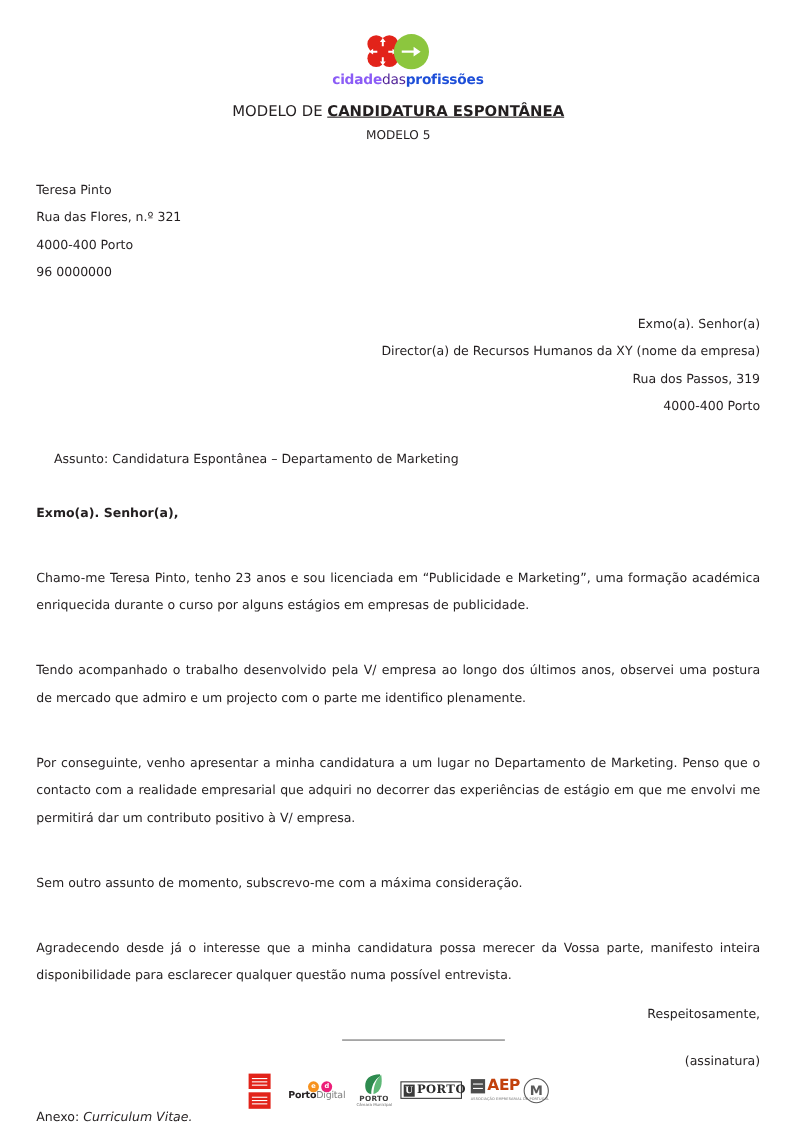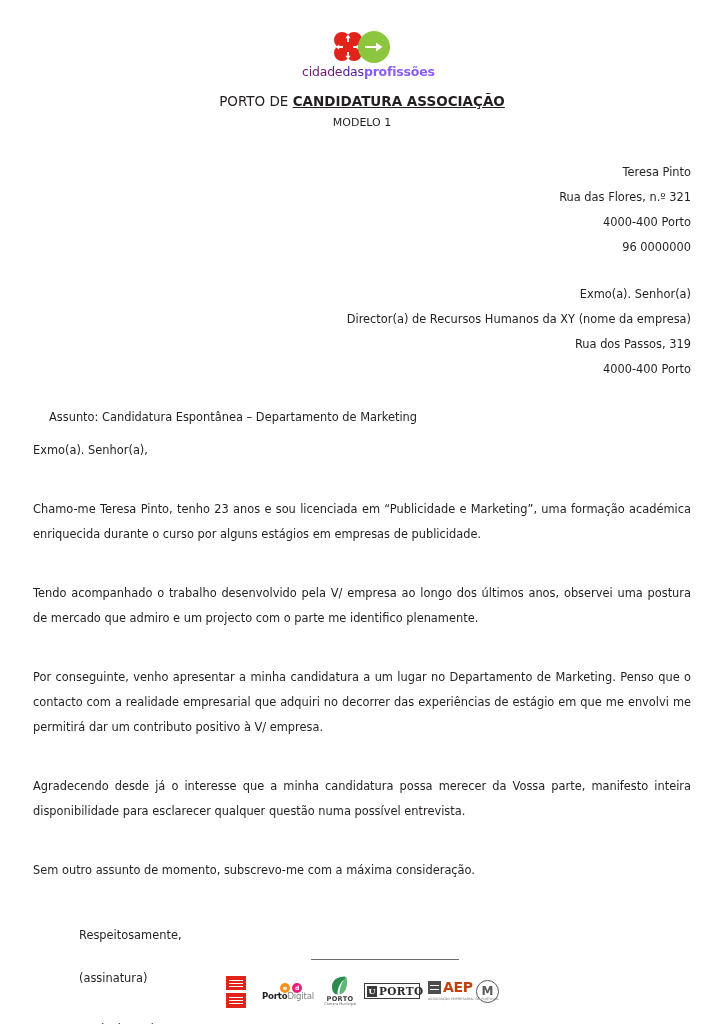--- a/index.html
+++ b/index.html
@@ -69,23 +69,23 @@
   .logo-text {
     position: absolute;
     left: 0;
     top: 34px;
     width: 120px;
     text-align: center;
     font-size: 12.5px;
     letter-spacing: -0.2px;
     white-space: nowrap;
   }
-  .logo-text .t-dark { color: #701a75; font-weight: normal; }
+  .logo-text .t-dark { color: #8b5cf6; font-weight: bold; }
   .logo-text .t-grey { color: #4c1d95; font-weight: normal; }
-  .logo-text .t-green { color: #8b5cf6; font-weight: bold; }
+  .logo-text .t-green { color: #1d4ed8; font-weight: bold; }
 
   
   .doc-title {
     position: absolute;
     left: 0;
     top: 93px;
     width: 724px;
     text-align: center;
     font-size: 13.5px;
     color: #231f20;
@@ -109,44 +109,44 @@
     position: absolute;
     left: 33px;
     top: 160px;
     width: 658px;
     font-size: 11.4px;
     line-height: 25px;
     color: #231f20;
   }
 
   .block { margin: 0; }
-  .sender-block div { white-space: nowrap; text-align: right; }
+  .sender-block div { white-space: nowrap; }
 
   .recipient-block {
     text-align: right;
     margin-top: 22px;
   }
   .recipient-block div { white-space: nowrap; }
 
   .subject-line { margin-top: 23px; }
   .subject-line .label { font-weight: normal; margin-left: 16px; }
   .subject-line .value { font-weight: normal; }
 
   .date-line { margin-top: 24px; }
-  .salutation { margin-top: 8px; }
+  .salutation { margin-top: 24px; font-weight: bold; }
 
   .para {
     margin-top: 34px;
     text-align: justify;
   }
   .para.no-justify { text-align: left; }
 
   .closing {
-    margin-top: 40px;
-    text-align: left;
+    margin-top: 10px;
+    text-align: right;
     padding-left: 46px;
   }
   .closing .resp { display: block; }
   .sig-rule {
     display: block;
     width: 148px;
     height: 0;
     border-top: 1.4px solid #6b6b6b;
     margin: 11px auto 6px auto;
   }
@@ -336,22 +336,22 @@
         <div class="green-circle">
           <svg class="arrow" viewBox="0 0 18 10">
             <path d="M0 4 L11 4 L11 0.6 L17.4 5 L11 9.4 L11 6 L0 6 Z" fill="#ffffff"></path>
           </svg>
         </div>
       </div>
       <div class="logo-text"><span class="t-dark">cidade</span><span class="t-grey">das</span><span class="t-green">profissões</span></div>
     </div>
   </div>
 
-  <div class="doc-title"><span>PORTO DE </span><span class="bold-underline">CANDIDATURA ASSOCIAÇÃO</span></div>
-  <div class="doc-subtitle">MODELO 1</div>
+  <div class="doc-title"><span>MODELO DE </span><span class="bold-underline">CANDIDATURA ESPONTÂNEA</span></div>
+  <div class="doc-subtitle">MODELO 5</div>
 
   <div class="content">
 
     <div class="block sender-block">
       <div>Teresa Pinto</div>
       <div>Rua das Flores, n.º 321</div>
       <div>4000-400 Porto</div>
       <div>96 0000000</div>
     </div>
 
@@ -363,22 +363,22 @@
     </div>
 
     <div class="subject-line"><span class="label">Assunto: </span><span class="value">Candidatura Espontânea – Departamento de Marketing</span></div>
 
 
     <div class="salutation">Exmo(a). Senhor(a),</div>
 
     <div class="para">Chamo-me Teresa Pinto, tenho 23 anos e sou licenciada em “Publicidade e Marketing”, uma formação académica enriquecida durante o curso por alguns estágios em empresas de publicidade.</div>
     <div class="para">Tendo acompanhado o trabalho desenvolvido pela V/ empresa ao longo dos últimos anos, observei uma postura de mercado que admiro e um projecto com o parte me identifico plenamente.</div>
     <div class="para">Por conseguinte, venho apresentar a minha candidatura a um lugar no Departamento de Marketing. Penso que o contacto com a realidade empresarial que adquiri no decorrer das experiências de estágio em que me envolvi me permitirá dar um contributo positivo à V/ empresa.</div>
+    <div class="para no-justify">Sem outro assunto de momento, subscrevo-me com a máxima consideração.</div>
     <div class="para">Agradecendo desde já o interesse que a minha candidatura possa merecer da Vossa parte, manifesto inteira disponibilidade para esclarecer qualquer questão numa possível entrevista.</div>
-    <div class="para no-justify">Sem outro assunto de momento, subscrevo-me com a máxima consideração.</div>
 
     <div class="closing">
       <span class="resp">Respeitosamente,</span>
       <span class="sig-rule"></span>
       <span class="assin">(assinatura)</span>
     </div>
 
     <div class="anexo"><span>Anexo: </span><span class="it">Curriculum Vitae.</span></div>
 
   </div>

